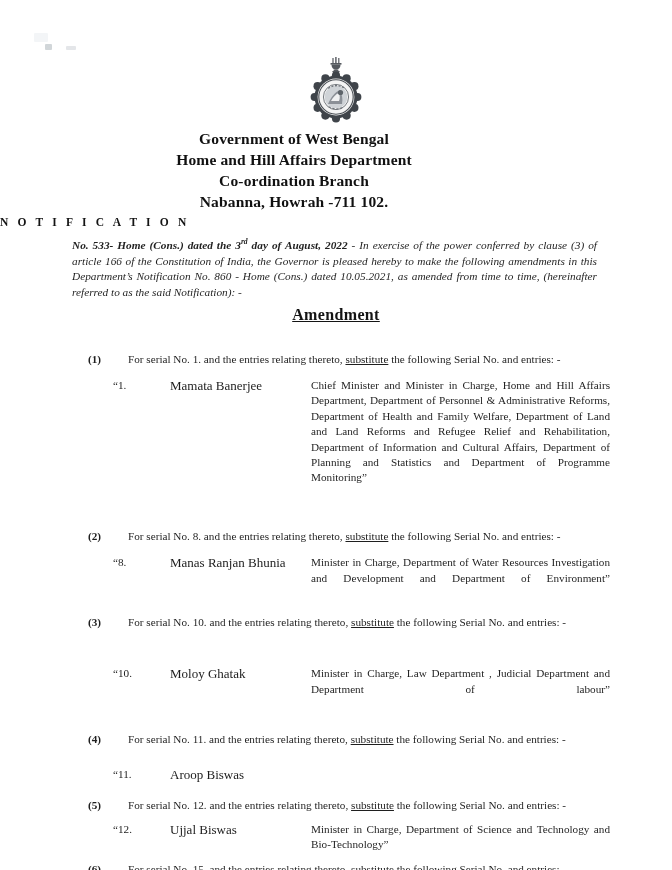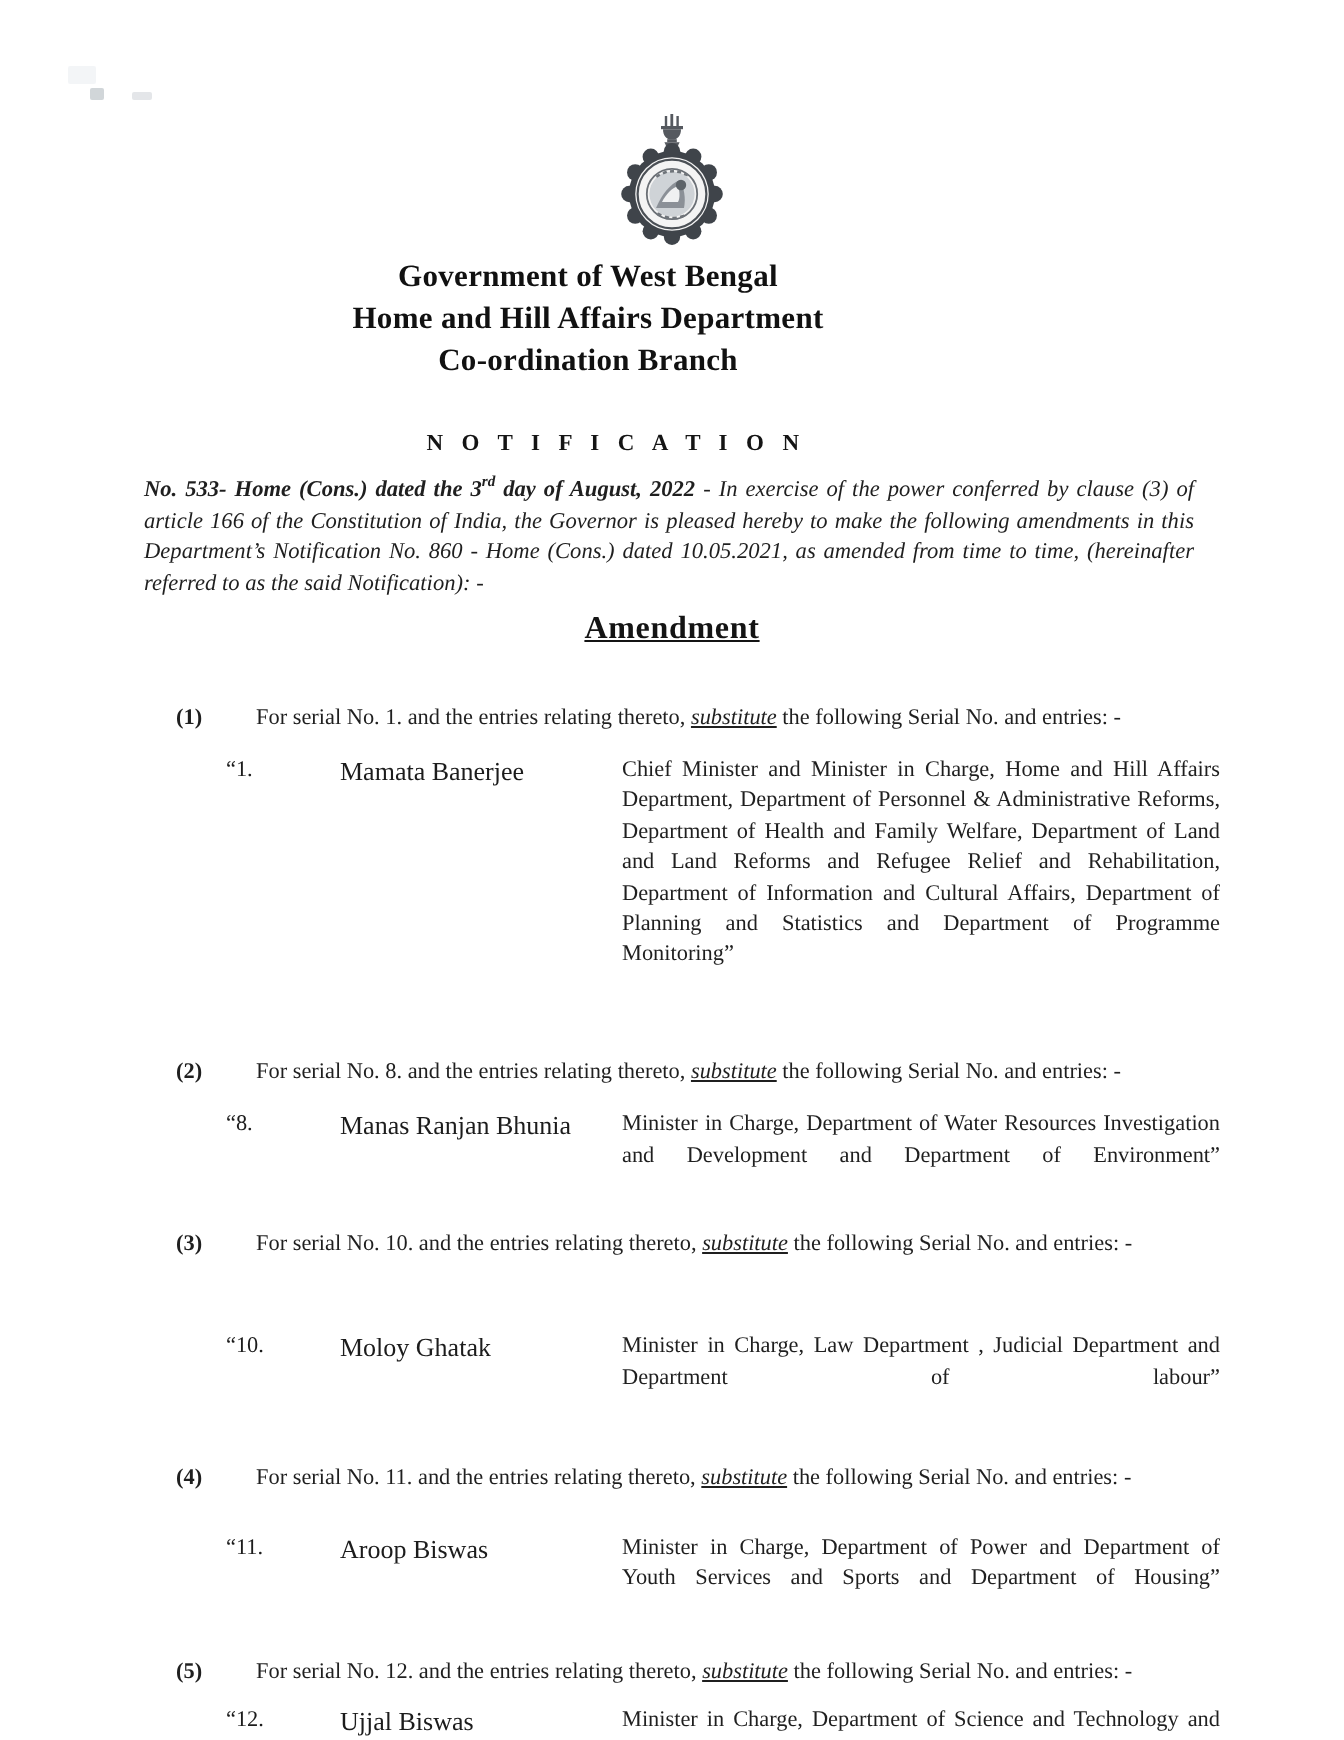--- a/index.html
+++ b/index.html
@@ -65,21 +65,20 @@
     letter-spacing: 0.15px;
     color: #111;
     white-space: nowrap;
   }
 
   .notif-title {
     position: absolute;
     left: 0;
     top: 216px;
     width: 616px;
-    text-align: center;
     font-weight: bold;
     font-size: 11.5px;
     letter-spacing: 3.2px;
     color: #141414;
   }
 
   
   .body-para {
     position: absolute;
     left: 72px;
@@ -134,21 +133,20 @@
     min-height: 15px;
   }
   .item-num {
     position: absolute;
     left: 88px;
     top: 0;
     font-weight: bold;
     font-size: 11.2px;
   }
   .item-lead .subst {
-    font-style: italic;
     text-decoration: underline;
     margin-top: 28px;
   }
 
   .entry {
     position: relative;
     margin-top: 9px;
     min-height: 15px;
   }
   .entry-serial {
@@ -245,20 +243,21 @@
           </g>
         </g>
       </svg>
     </span>
   </div>
 
   <div class="headings">
     <div class="hline">Government of West Bengal</div>
     <div class="hline">Home and Hill Affairs Department</div>
     <div class="hline">Co-ordination Branch</div>
+    <div class="hline">Nabanna, Howrah -711 102.</div>
   </div>
 
   <div class="notif-title">N O T I F I C A T I O N</div>
 
   <div class="body-para">
     <b><span>No. 533- Home (Cons.) dated the 3</span><sup>rd</sup><span> day of August, 2022</span></b><span> - In exercise of the power conferred by clause (3) of article 166 of the Constitution of India, the Governor is pleased hereby to make the following amendments in this Department’s Notification No. 860 - Home (Cons.) dated 10.05.2021, as amended from time to time, (hereinafter referred to as the said Notification): -</span>
   </div>
 
   <div class="amendment-title">Amendment</div>
 
@@ -298,21 +297,20 @@
       </div>
     </div>
 
     <div class="item" style="margin-top:19px">
       <div class="item-lead">
         <span class="item-num">(4)</span><span>For serial No. 11. and the entries relating thereto, </span><span class="subst">substitute</span><span> the following Serial No. and  entries: -</span>
       </div>
       <div class="entry" style="margin-top:20px">
         <span class="entry-serial">“11.</span>
         <span class="entry-name">Aroop Biswas</span>
-        <div class="entry-desc">Minister in Charge, Department of Power and Department of Youth Services and Sports and Department of Housing”</div>
       </div>
     </div>
 
     <div class="item" style="margin-top:16px">
       <div class="item-lead">
         <span class="item-num">(5)</span><span>For serial No. 12. and the entries relating thereto, </span><span class="subst">substitute</span><span> the following Serial No. and  entries: -</span>
       </div>
       <div class="entry" style="margin-top:9px">
         <span class="entry-serial">“12.</span>
         <span class="entry-name">Ujjal Biswas</span>

